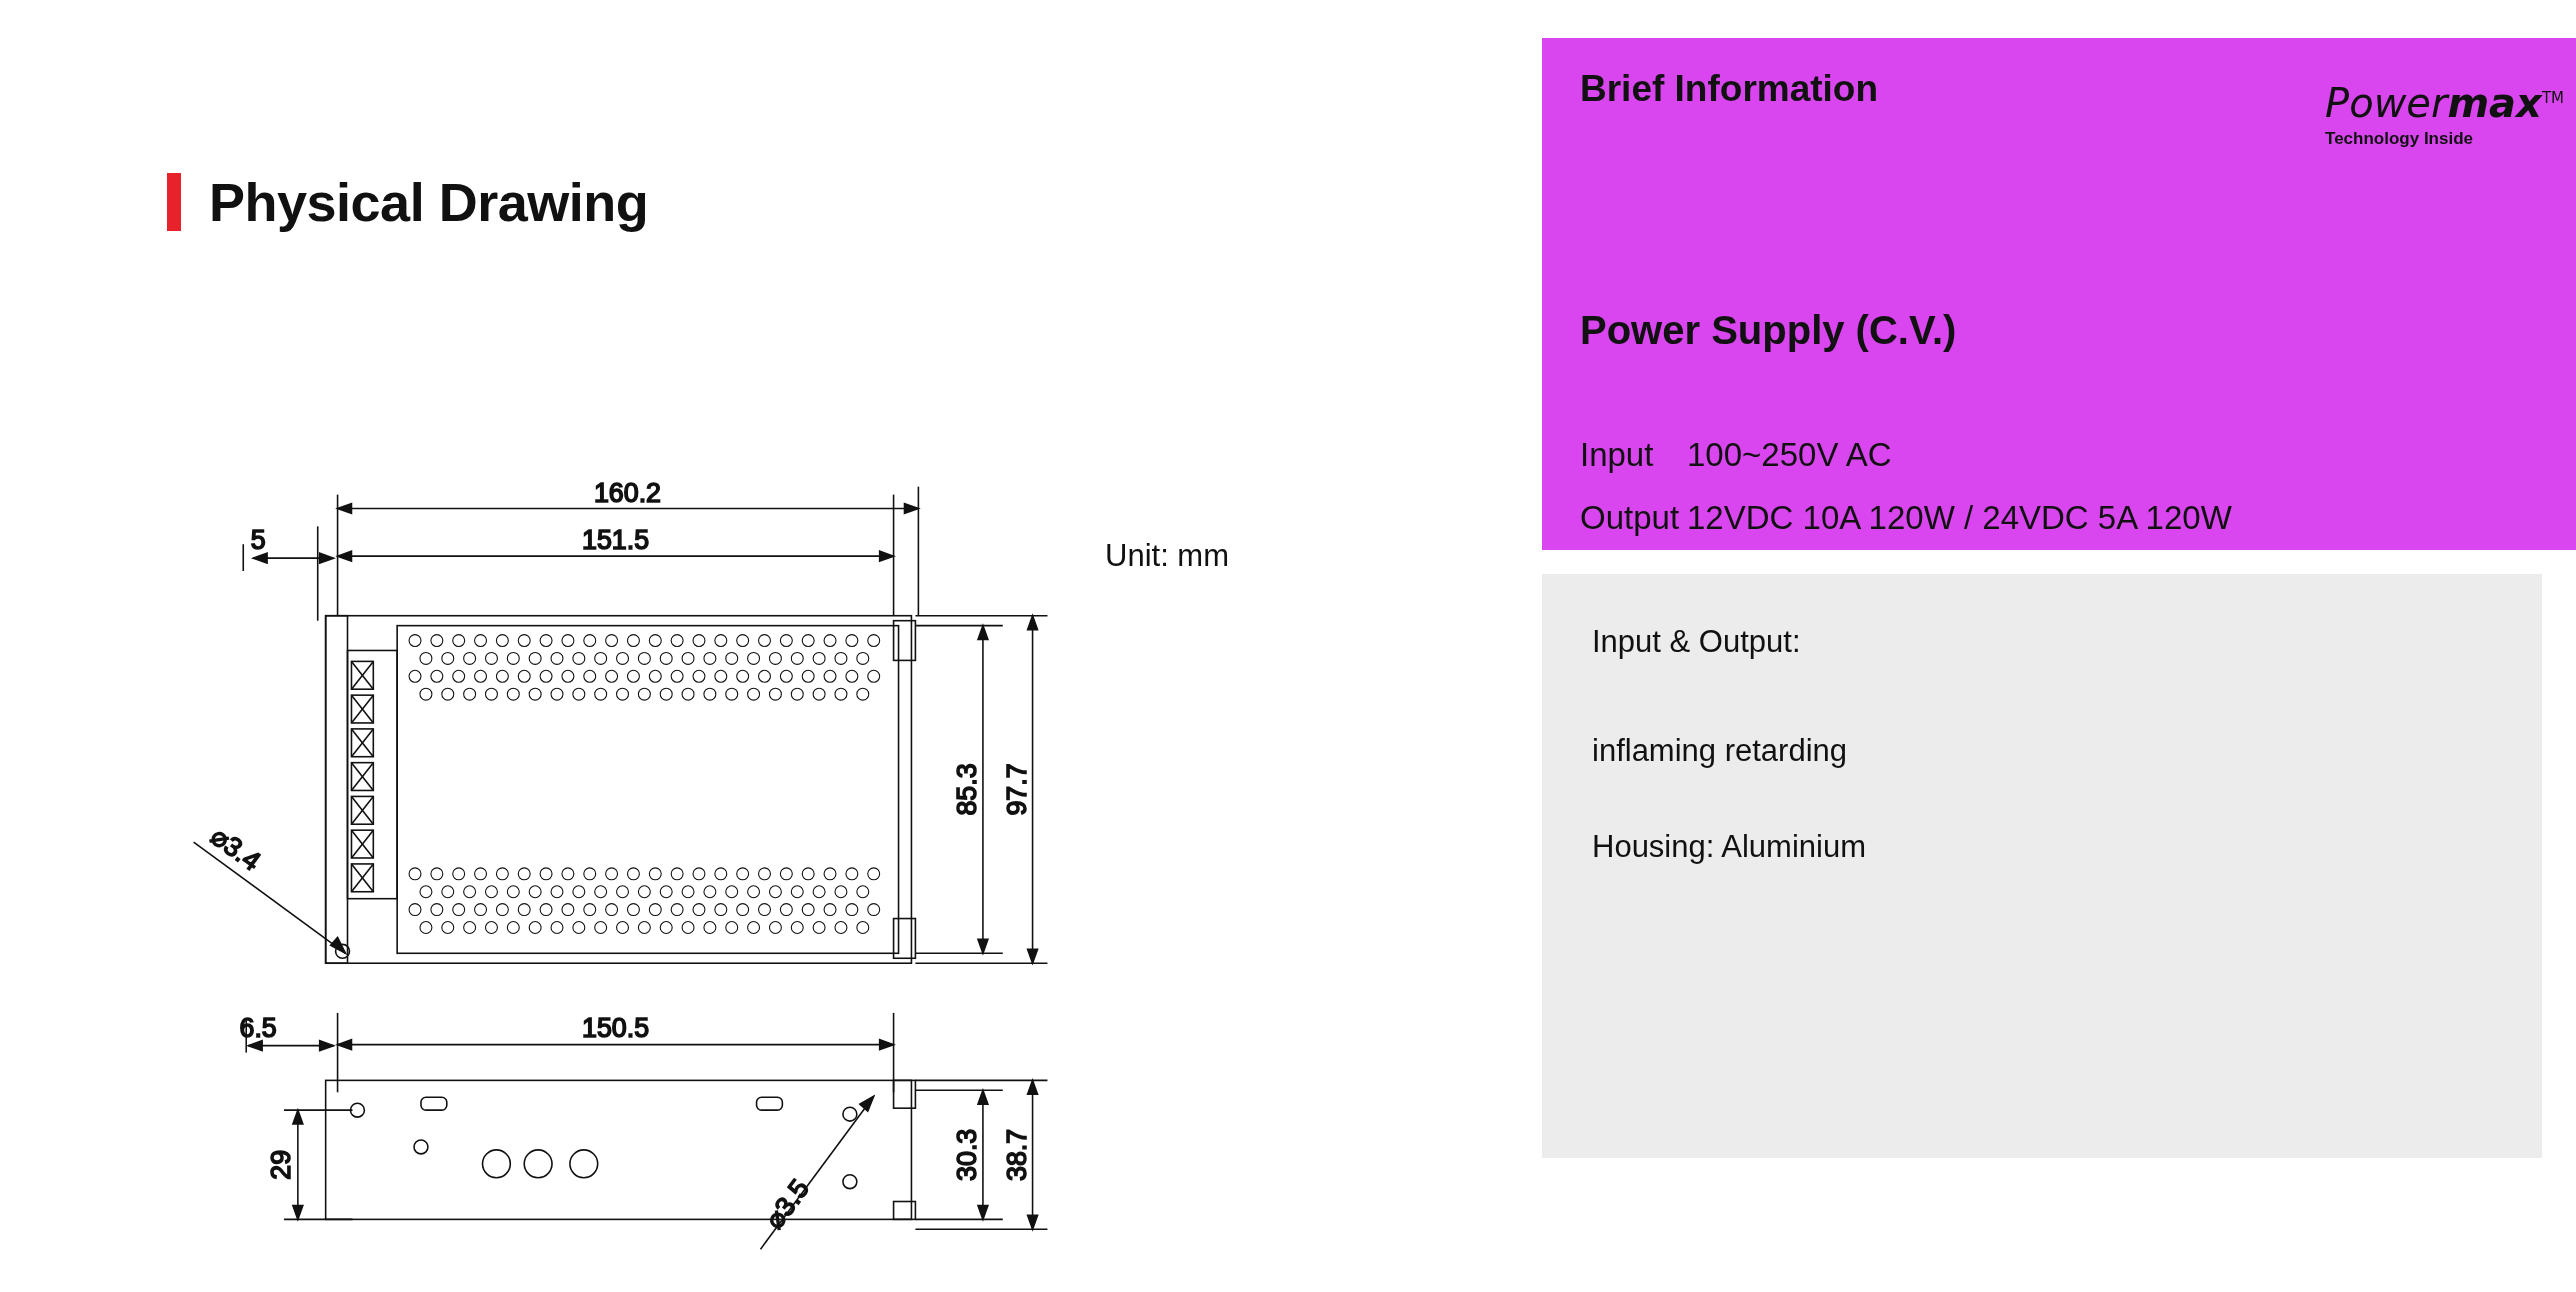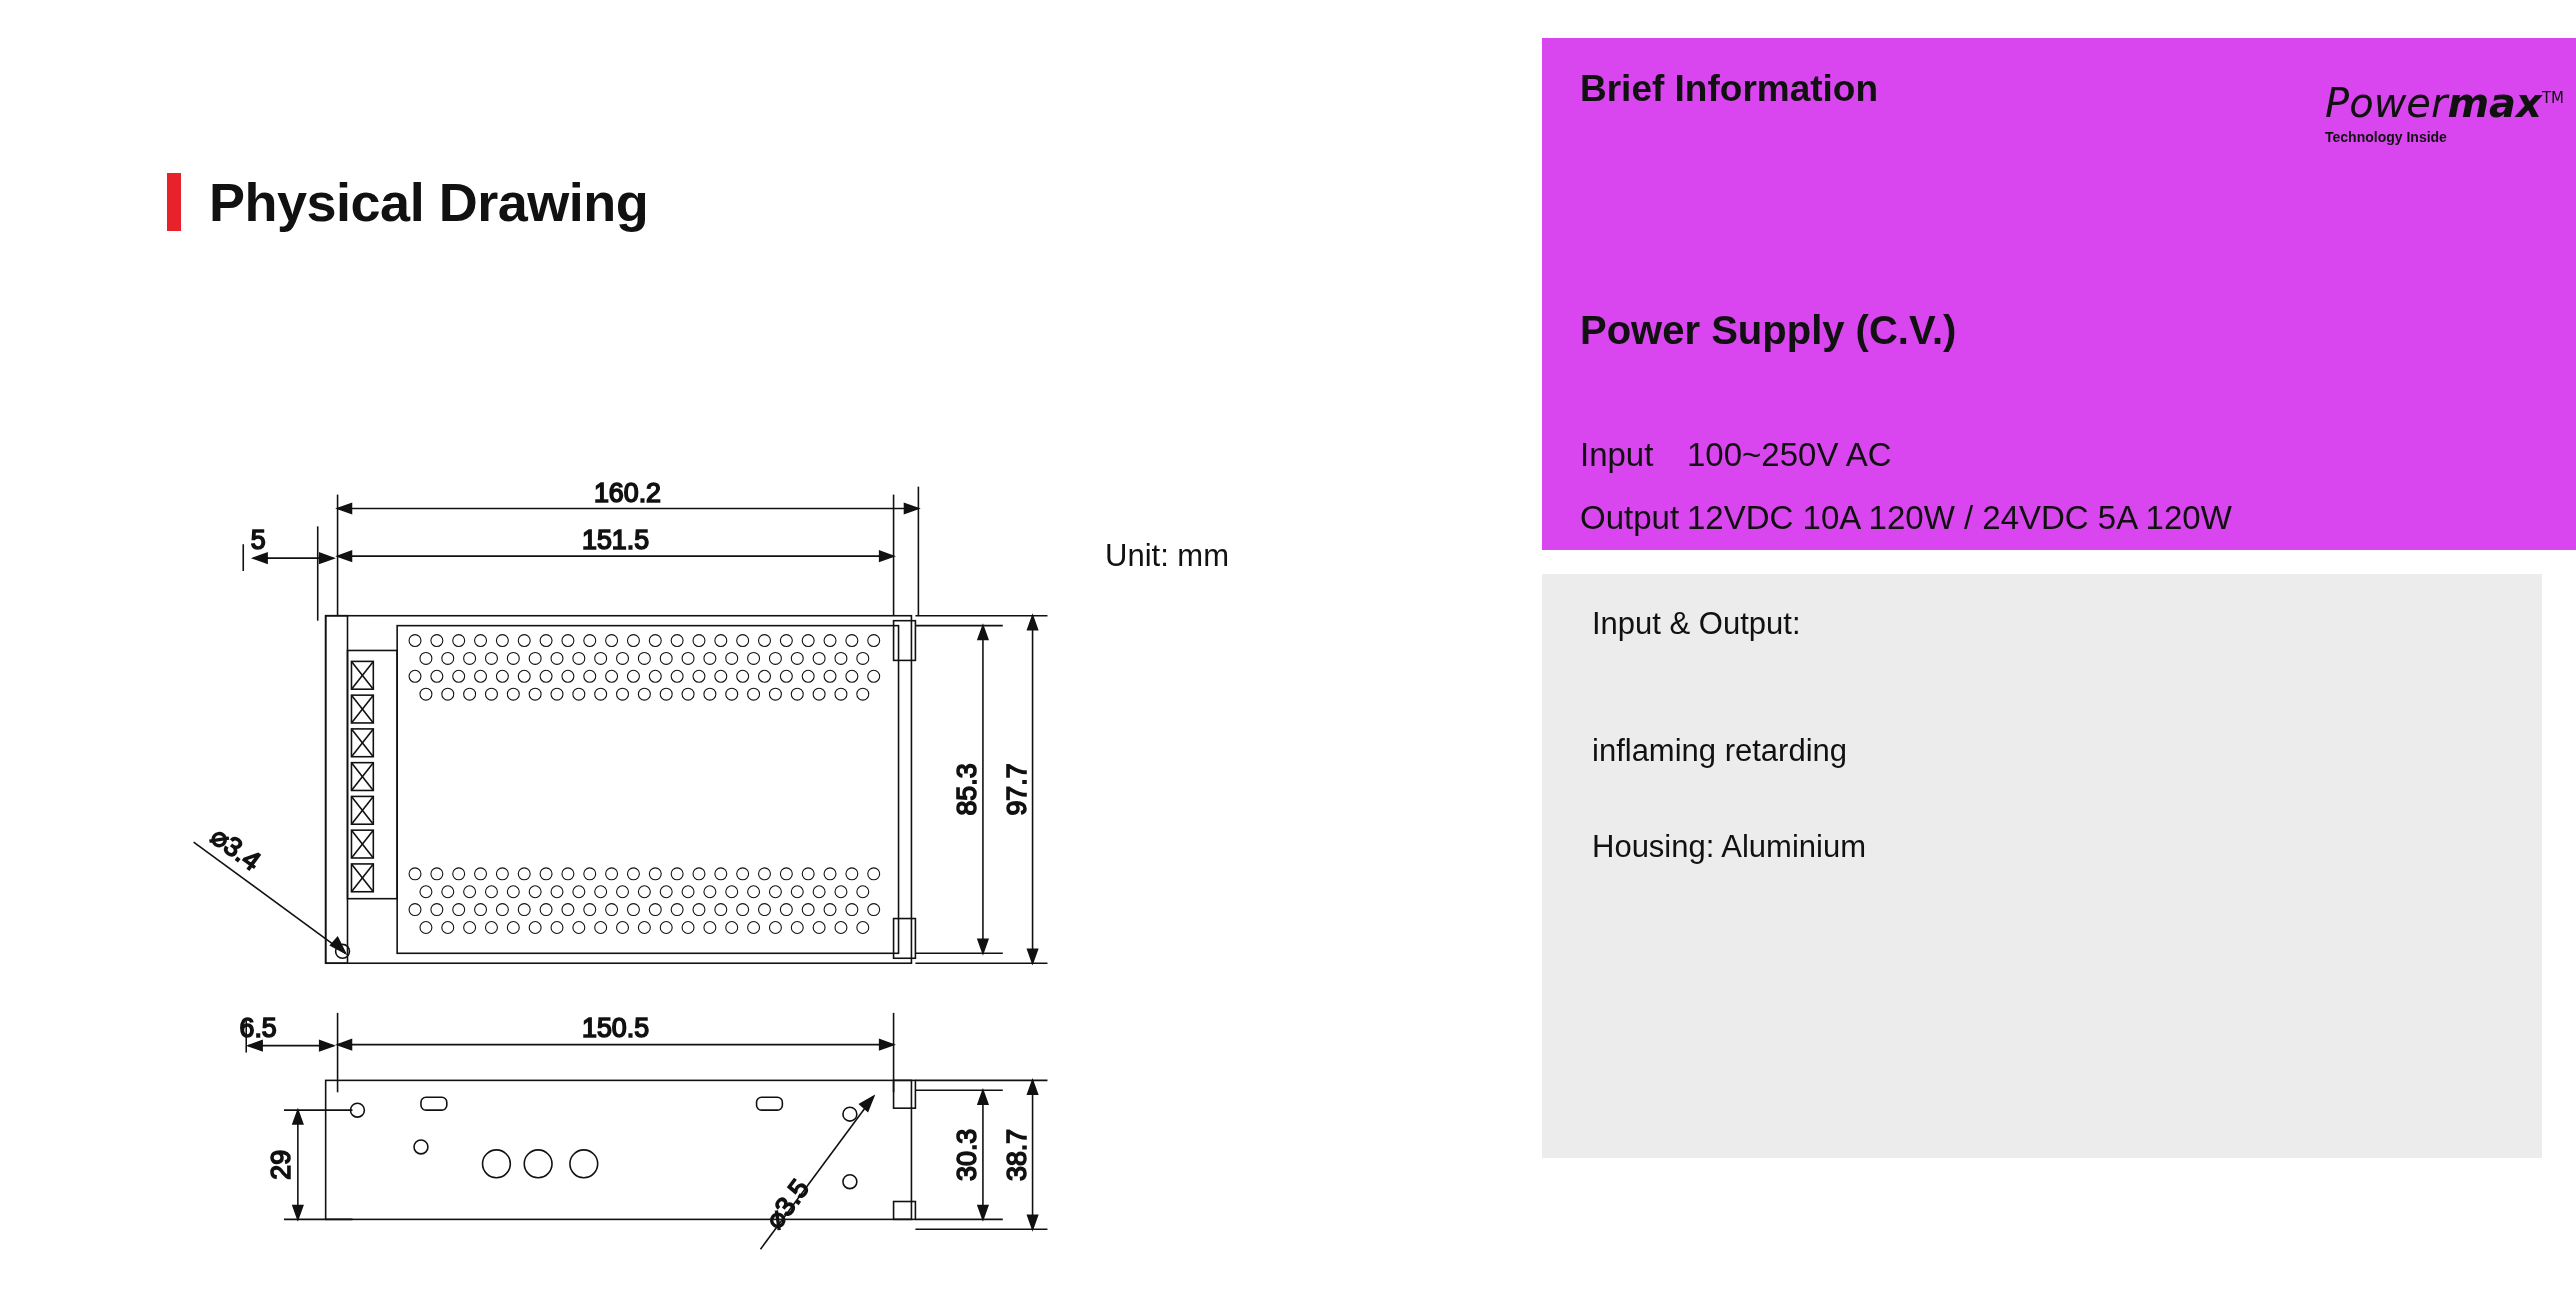--- a/index.html
+++ b/index.html
@@ -77,21 +77,21 @@
     white-space: nowrap;
   }
   .logo-main b { font-weight: bold; }
   .logo-tm {
     font-size: 15px;
     vertical-align: super;
     font-style: normal;
     font-weight: normal;
   }
   .logo-sub {
-    font-size: 14px;
+    font-size: 17px;
     font-weight: bold;
     color: #111;
     margin-top: 6px;
     white-space: nowrap;
   }
   .watts {
     position: absolute;
     left: 36px; top: 72px;
     font-size: 89px;
     font-weight: bold;
@@ -129,21 +129,21 @@
     width: 1000px; height: 584px;
     background: #ececec;
   }
   .note {
     position: absolute;
     left: 50px;
     font-size: 31px;
     color: #111;
     white-space: nowrap;
   }
-  .note-1 { top: 32px; }
+  .note-1 { top: 50px; }
   .note-2 { top: 102px; }
   .note-3 { top: 159px; }
   .note-4 { top: 255px; }
 
   svg text {
     font-family: "Liberation Sans", sans-serif;
     fill: #111111;
   }
 </style>
 </head>

